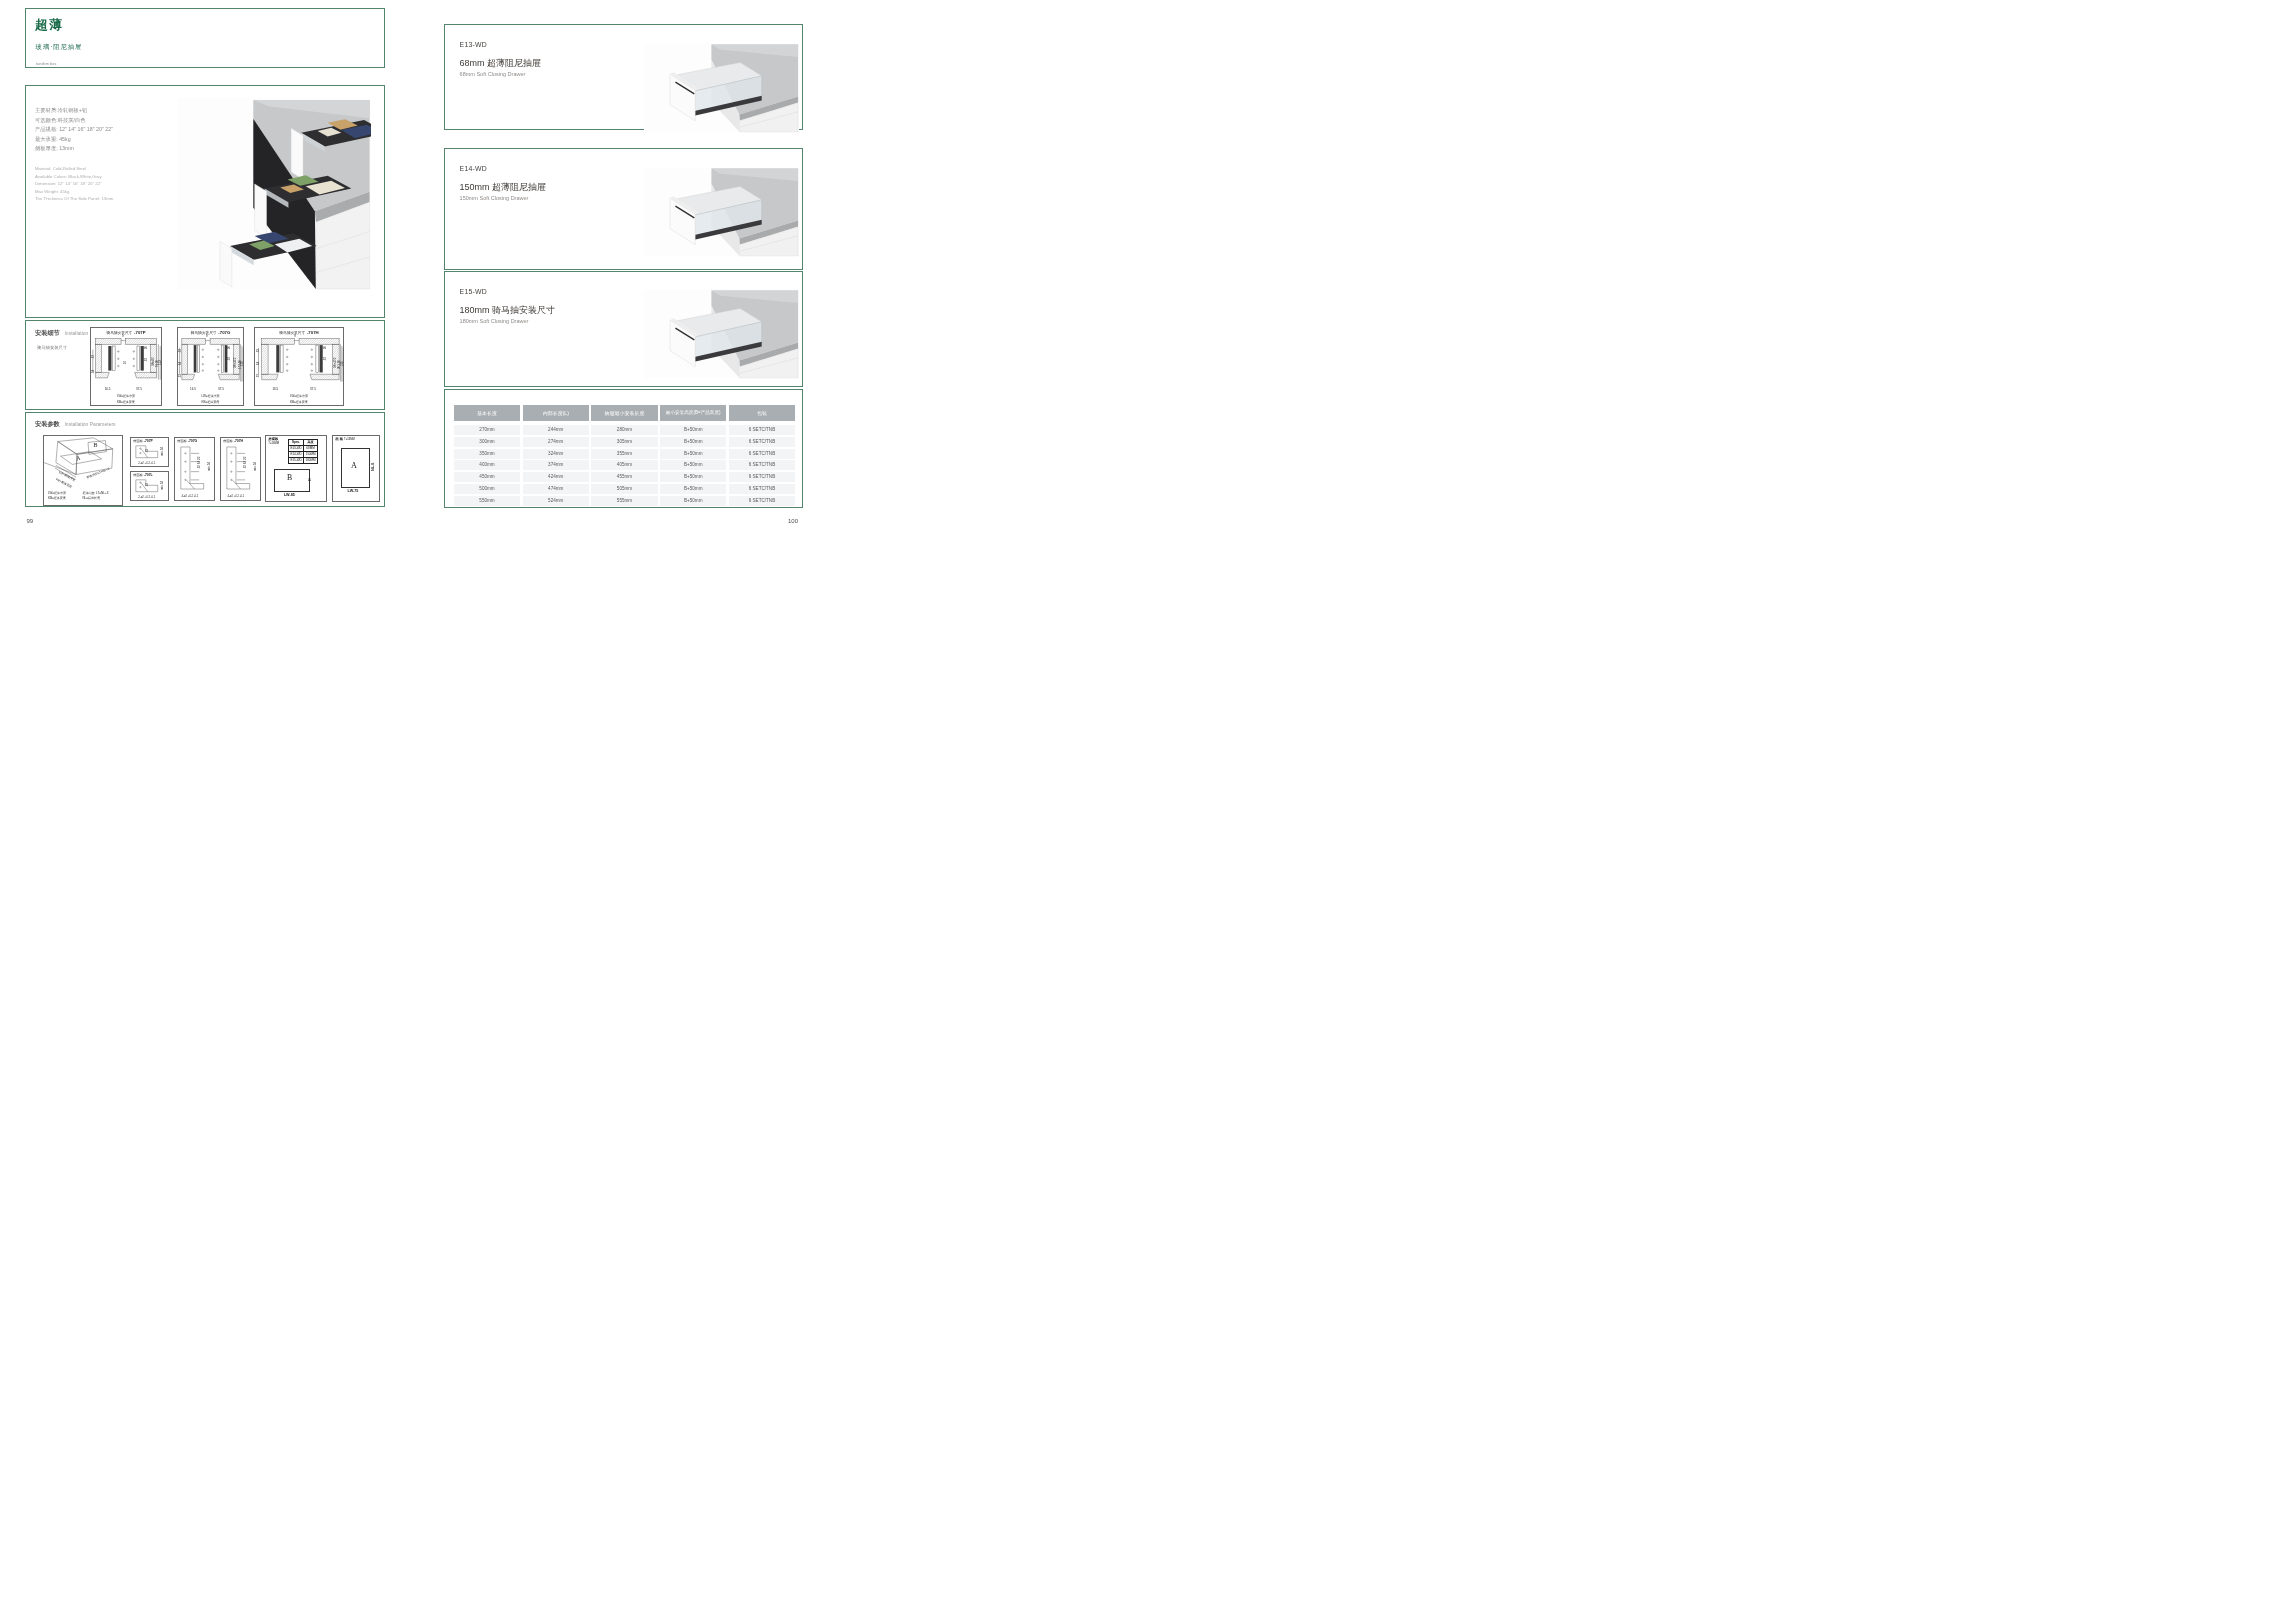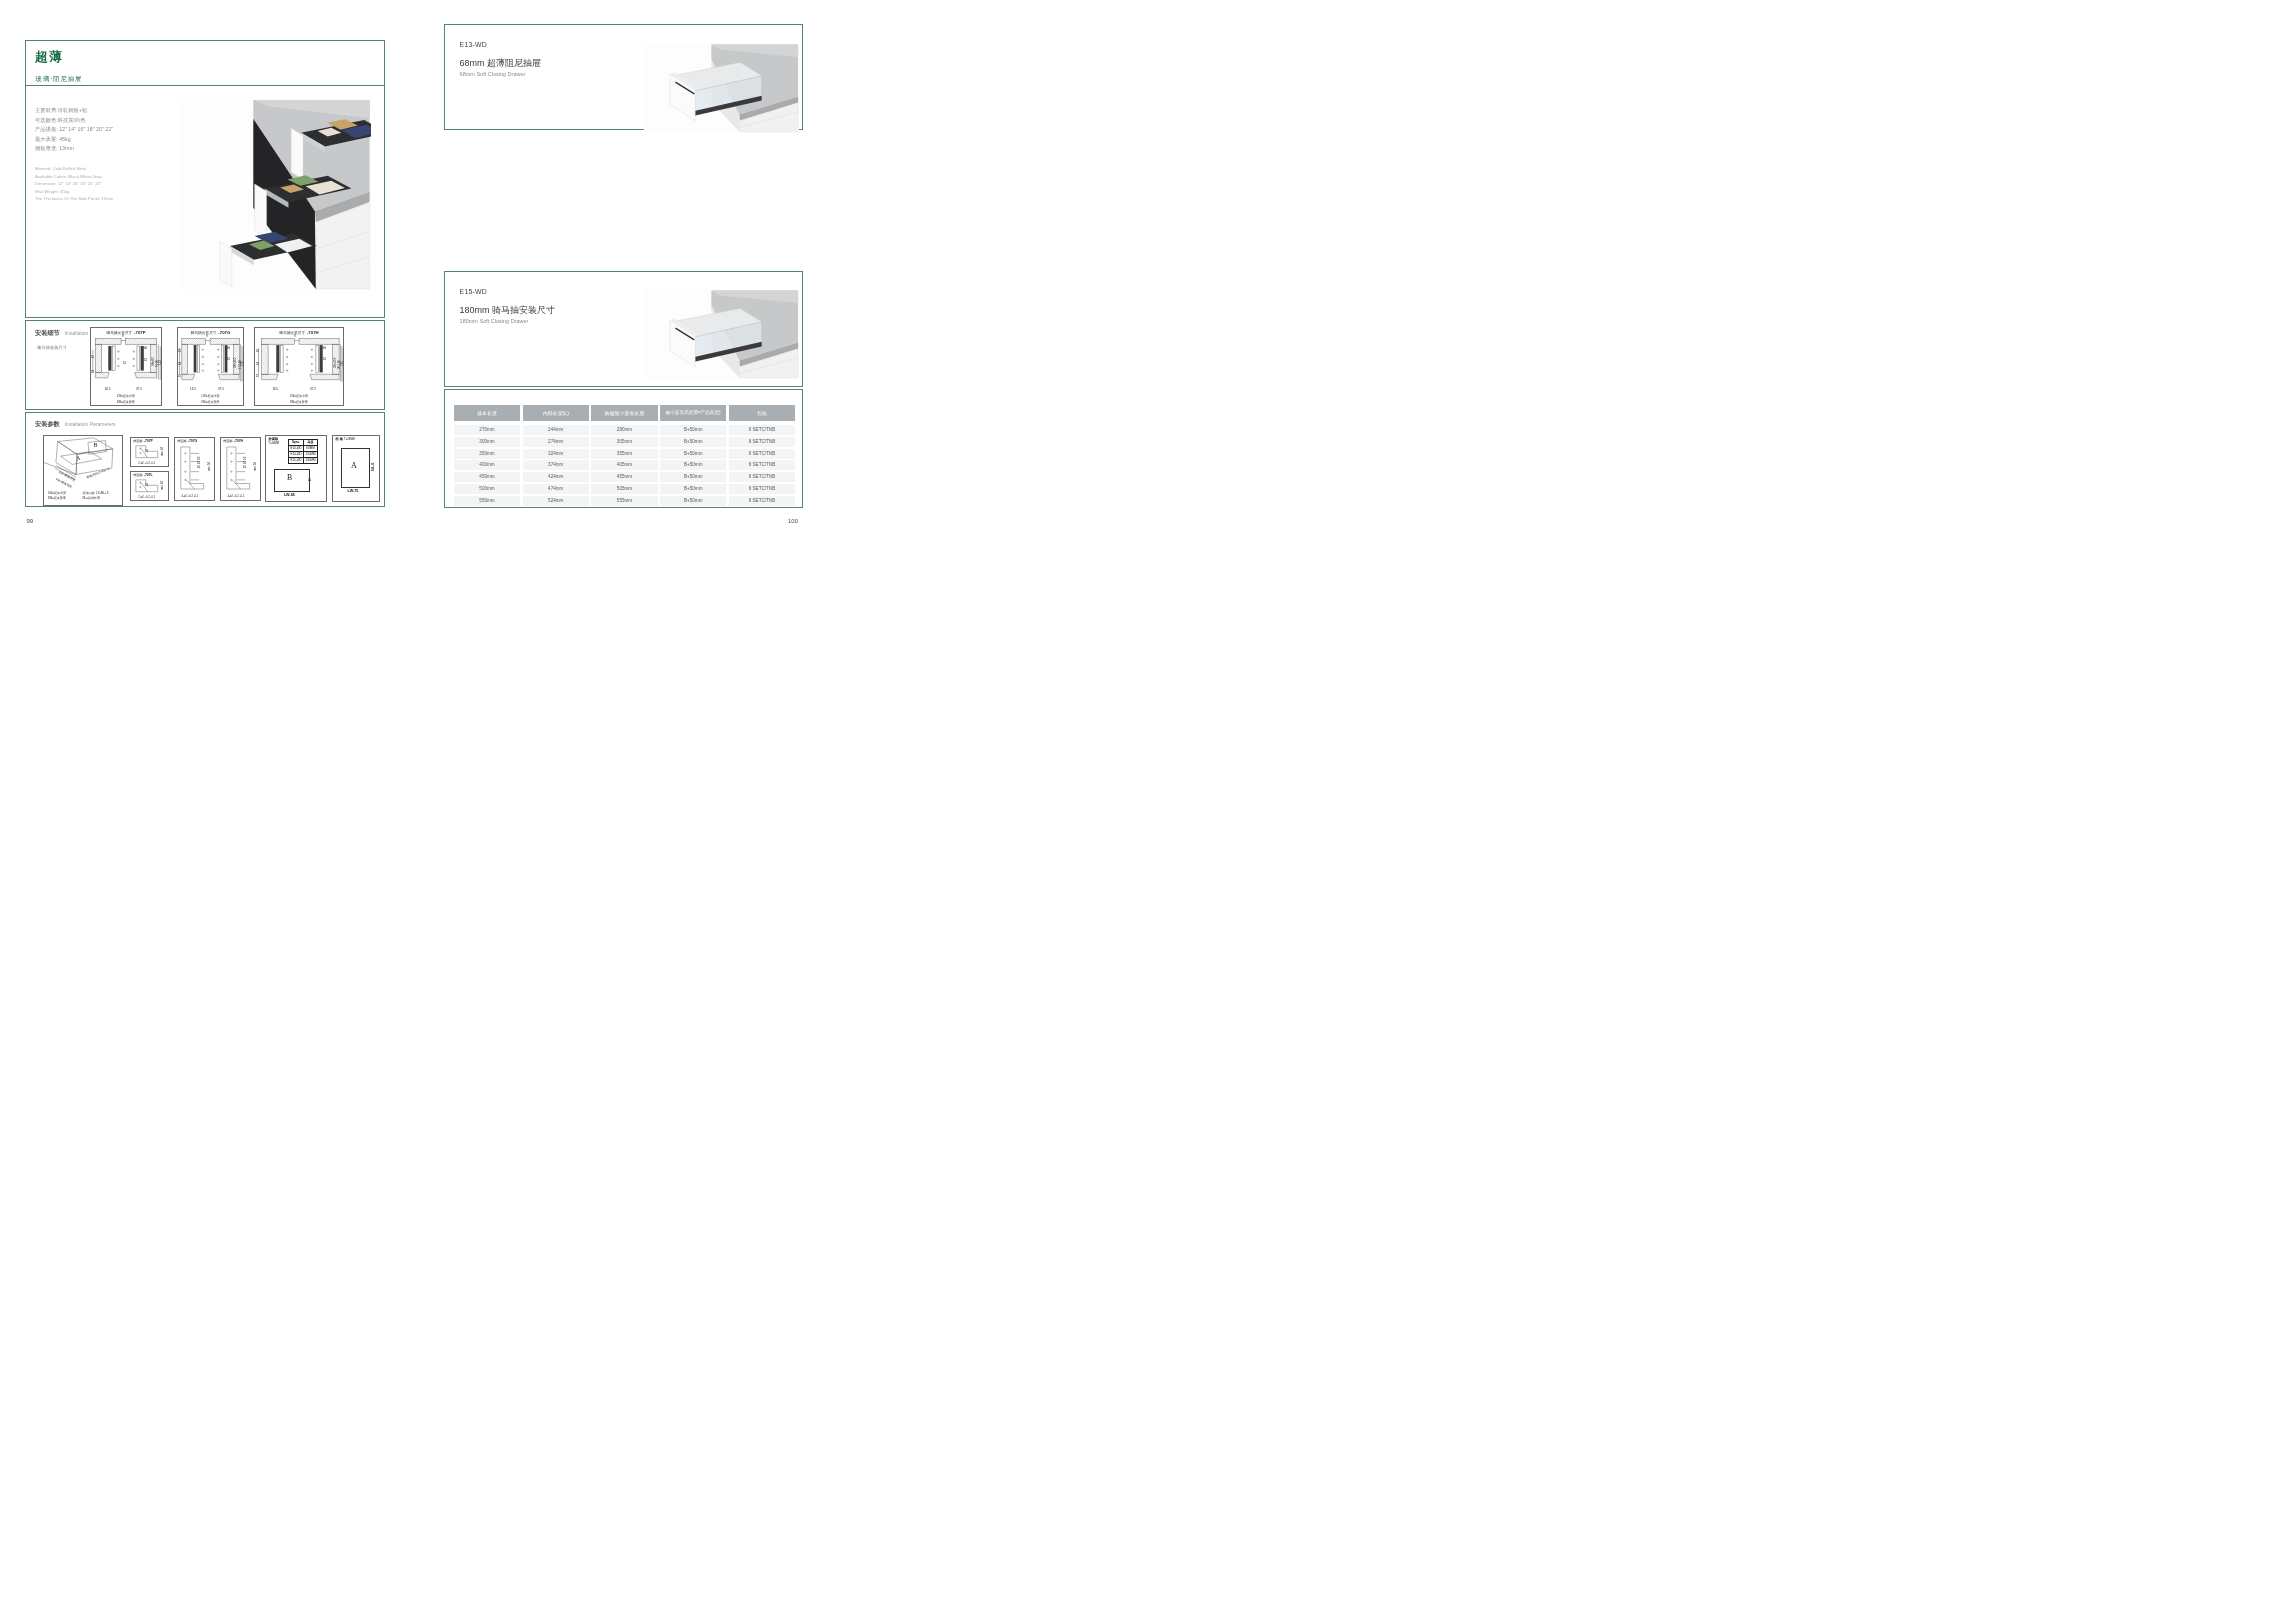--- a/index.html
+++ b/index.html
@@ -71,21 +71,21 @@
         <polygon points="62,72 214,42 262,72 112,106" fill="#e9eaeb" stroke="#cfcfcf" stroke-width="1"></polygon>
         <polygon points="112,106 262,72 262,120 112,154" fill="#dfe6ea" fill-opacity="0.8" stroke="#b6bcbf" stroke-width="1"></polygon>
         <polygon points="112,150 262,116 262,127 112,161" fill="#3a3a3c"></polygon>
         <polygon points="58,68 114,104 114,172 58,136" fill="#fbfbfb" stroke="#d8d8d8" stroke-width="1"></polygon>
         <polygon points="58,68 66,64 122,100 114,104" fill="#eeeeee"></polygon>
         <line x1="70" y1="86" x2="112" y2="112" stroke="#2f2f2f" stroke-width="3"></line>
       </symbol>
     </defs>
   </svg>
 
-  <div class="box" style="left:25px;top:40px;width:360px;height:60px;">
+  <div class="box" style="left:25px;top:8px;width:360px;height:60px;">
     <div class="abs h-cn-big" style="left:9px;top:8.2px;">超薄</div>
     <div class="abs h-cn-sub" style="left:9.6px;top:30px;">玻璃·阻尼抽屉</div>
     <div class="abs tagline" style="left:10px;top:46px;">tandem box</div>
   </div>
 
   <div class="box" style="left:25px;top:85px;width:360px;height:233px;">
     <div class="abs spec-cn" style="left:9px;top:20px;">
       <div>主要材质:冷轧钢板+铝</div>
       <div>可选颜色:科技灰/白色</div>
       <div>产品规格: 12" 14" 16" 18" 20" 22"</div>
@@ -416,20 +416,28 @@
 
   <div class="box" style="left:444px;top:24px;width:359px;height:106px;">
     <div class="abs model" style="left:14.6px;top:16.4px;">E13-WD</div>
     <div class="abs ptitle-cn" style="left:14.6px;top:32px;">68mm 超薄阻尼抽屉</div>
     <div class="abs ptitle-en" style="left:14.6px;top:44px;">68mm Soft Closing Drawer</div>
     <svg class="abs" style="left:199px;top:18px;" width="155" height="90" aria-hidden="true" viewBox="0 0 340 196">
         <use href="#drw"></use>
       </svg>
   </div>
 
+  <div class="box" style="left:444px;top:148px;width:359px;height:122px;">
+    <div class="abs model" style="left:14.6px;top:16.4px;">E14-WD</div>
+    <div class="abs ptitle-cn" style="left:14.6px;top:32px;">150mm 超薄阻尼抽屉</div>
+    <div class="abs ptitle-en" style="left:14.6px;top:44px;">150mm Soft Closing Drawer</div>
+    <svg class="abs" style="left:199px;top:18px;" width="155" height="90" aria-hidden="true" viewBox="0 0 340 196">
+        <use href="#drw"></use>
+      </svg>
+  </div>
 
   <div class="box" style="left:444px;top:271px;width:359px;height:116px;">
     <div class="abs model" style="left:14.6px;top:16.4px;">E15-WD</div>
     <div class="abs ptitle-cn" style="left:14.6px;top:32px;">180mm 骑马抽安装尺寸</div>
     <div class="abs ptitle-en" style="left:14.6px;top:44px;">180mm Soft Closing Drawer</div>
     <svg class="abs" style="left:199px;top:17.4px;" width="155" height="90" aria-hidden="true" viewBox="0 0 340 196">
         <use href="#drw"></use>
       </svg>
   </div>
 

